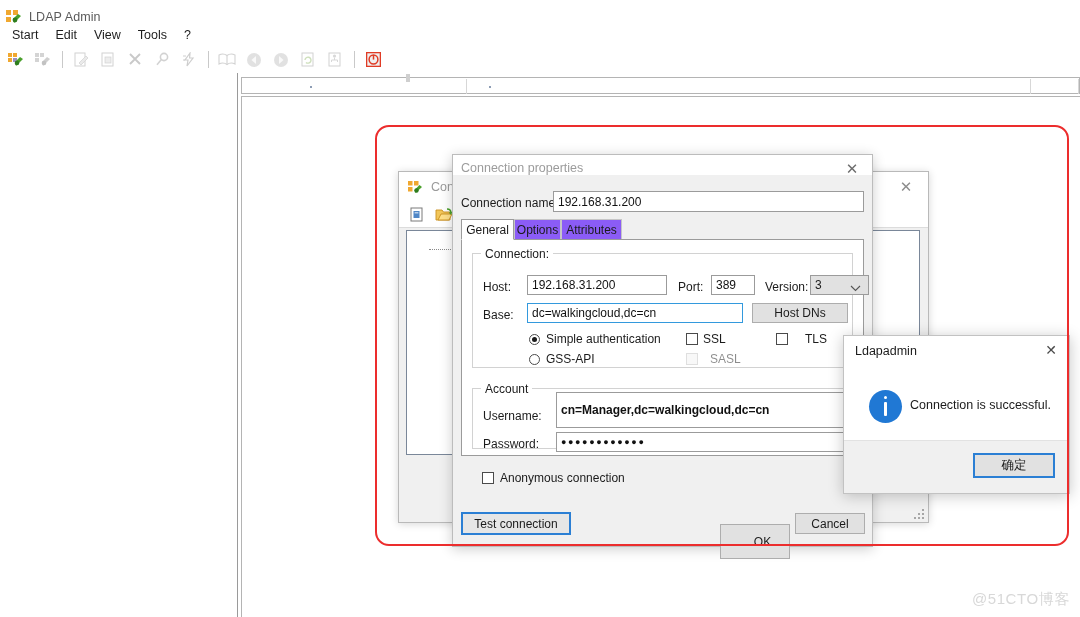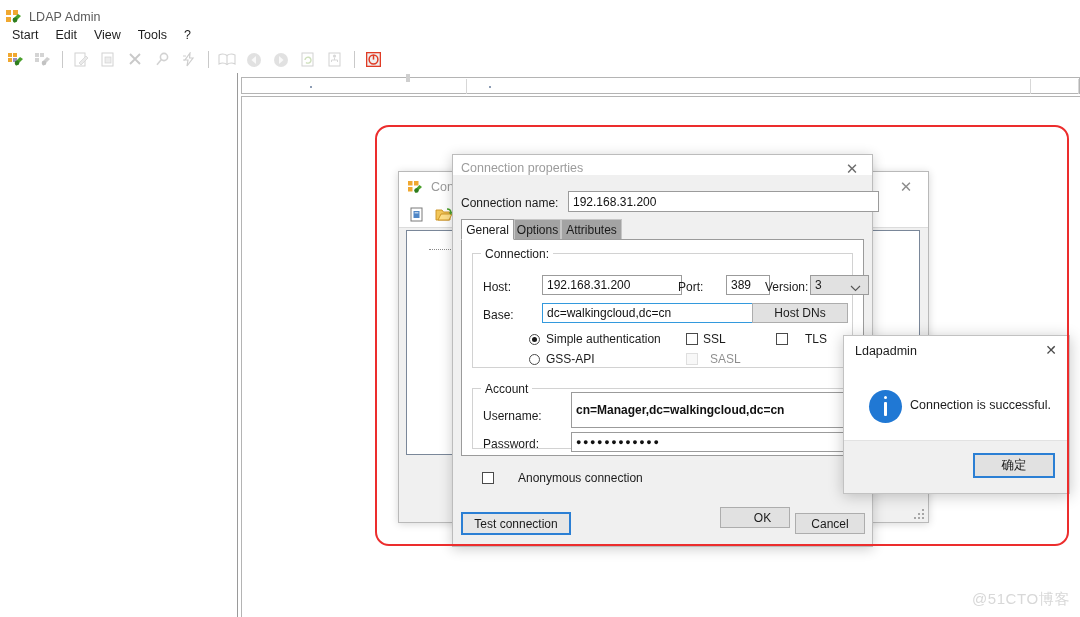--- a/index.html
+++ b/index.html
@@ -117,38 +117,37 @@
   #conn-title-text{position:absolute;left:8px;top:6px;font-size:12.5px;color:#9c9c9c;}
   #conn-close{
     position:absolute;right:0;top:0;width:40px;height:27px;
     display:flex;align-items:center;justify-content:center;color:#6d6d6d;font-size:15px;
   }
   .lbl{font-size:12px;color:#1b1b1b;}
   .textbox{
     background:#ffffff;border:1px solid #9b9b9b;box-sizing:border-box;
     font-size:12px;color:#111;display:flex;align-items:center;padding-left:4px;
     font-family:"Liberation Sans","DejaVu Sans",sans-serif;
-    margin-left:15px;
   }
   .textbox.focusbox{border:1px solid #3399dd;}
   .btn{
     background:#e1e1e1;border:1px solid #adadad;box-sizing:border-box;
     display:flex;align-items:center;justify-content:center;
     font-size:12px;color:#1b1b1b;
   }
   .btn.default{border:2px solid #2b7fd4;background:#e6e6e6;}
 
   
   #tabstrip{position:absolute;left:8px;top:64px;width:403px;height:21px;}
   .tab{
     position:absolute;top:0;height:21px;display:flex;align-items:center;justify-content:center;
     font-size:12px;color:#1b1b1b;box-sizing:border-box;
   }
   .tab.active{background:#ffffff;border:1px solid #9b9b9b;border-bottom:1px solid #ffffff;z-index:3;}
-  .tab.inactive{background:#a3a3a3;border:1px solid #c6c6c6;border-bottom:1px solid #9b9b9b;}
+  .tab.inactive{background:#8b5cf6;border:1px solid #c6c6c6;border-bottom:1px solid #9b9b9b;}
   #tabpage{
     position:absolute;left:8px;top:84px;width:403px;height:217px;
     background:#ffffff;border:1px solid #9b9b9b;box-sizing:border-box;
   }
   .groupbox{position:absolute;border:1px solid #d2d2d2;box-sizing:border-box;}
   .group-legend{
     position:absolute;background:#ffffff;padding:0 4px;font-size:12px;color:#1b1b1b;
   }
   .radio{
     width:11px;height:11px;border-radius:50%;border:1px solid #4a4a4a;background:#fff;
@@ -463,27 +462,27 @@
     <div class="groupbox" style="left:10px;top:148px;width:381px;height:61px;"></div>
     <span class="group-legend" style="left:19px;top:142px;">Account</span>
 
     <span class="abs lbl" style="left:21px;top:169px;">Username:</span>
     <div class="abs textbox" style="left:94px;top:152px;width:292px;height:36px;font-weight:bold;">cn=Manager,dc=walkingcloud,dc=cn</div>
 
     <span class="abs lbl" style="left:21px;top:197px;">Password:</span>
     <div class="abs textbox" style="left:94px;top:192px;width:292px;height:20px;font-size:9px;letter-spacing:1.6px;">●●●●●●●●●●●●</div>
   </div>
 
-  <div class="abs" style="left:29px;top:316px;display:flex;align-items:center;gap:24px;">
+  <div class="abs" style="left:29px;top:316px;display:flex;align-items:center;gap:6px;">
     <span class="cbox"></span>
     <span class="lbl">Anonymous connection</span>
   </div>
 
   <div class="abs btn default" style="left:8px;top:357px;width:110px;height:23px;">Test connection</div>
-  <div class="abs btn" style="left:267px;top:352px;width:70px;height:21px;padding-left:15px;">OK</div>
+  <div class="abs btn" style="left:267px;top:369px;width:70px;height:35px;padding-left:15px;">OK</div>
   <div class="abs btn" style="left:342px;top:358px;width:70px;height:21px;">Cancel</div>
 </div>
 
 <div id="msgbox">
   <span id="msg-title">Ldapadmin</span>
   <span id="msg-close">✕</span>
   <span id="msg-icon"></span>
   <span id="msg-text">Connection is successful.</span>
   <div id="msg-footer">
     <div id="msg-ok">确定</div>

